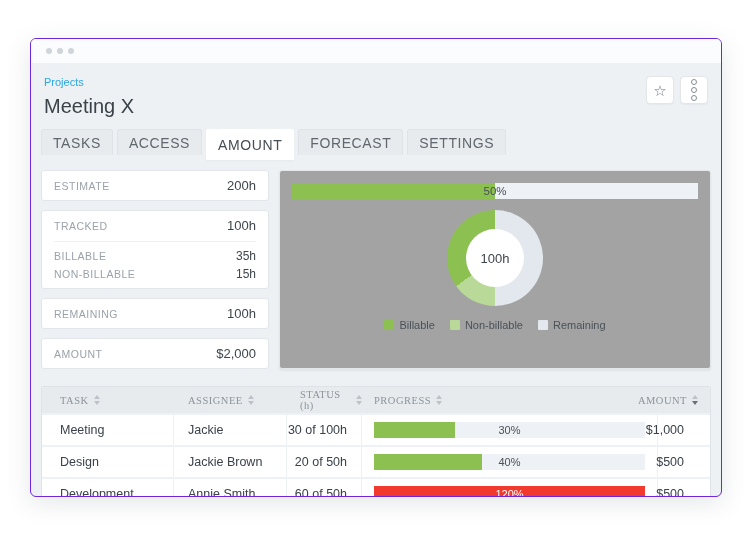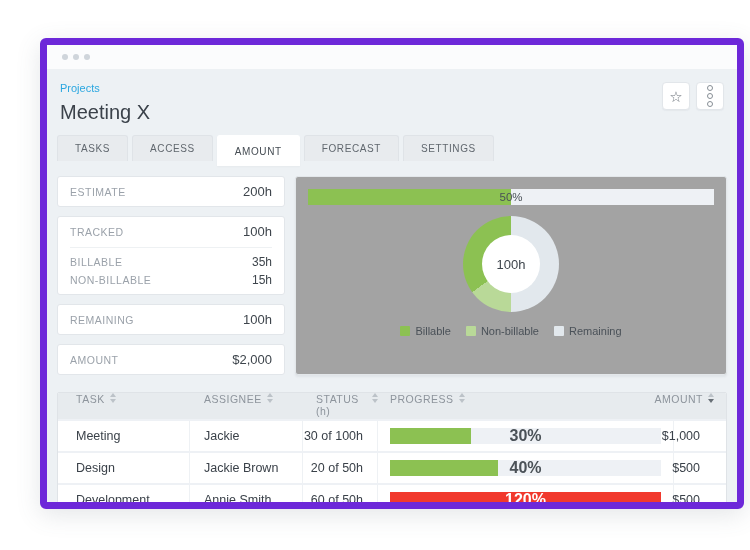--- a/index.html
+++ b/index.html
@@ -1,35 +1,35 @@
 <!DOCTYPE html>
 <html><head>
 <meta charset="utf-8">
 <style>
   html,body{margin:0;padding:0;width:750px;height:550px;overflow:hidden;background:#ffffff;
     font-family:"Liberation Sans","DejaVu Sans",sans-serif;}
-  .window{position:absolute;left:40px;top:38px;width:690px;height:457px;border-radius:6px;
-    background:#edf1f4;border:7px solid #6d28d9;box-shadow:0 6px 24px rgba(84,98,112,.16);overflow:hidden;}
+  .window{position:absolute;left:30px;top:38px;width:690px;height:457px;border-radius:6px;
+    background:#edf1f4;border:1px solid #6d28d9;box-shadow:0 6px 24px rgba(84,98,112,.16);overflow:hidden;}
   .titlebar{height:24px;background:#fbfcfd;display:flex;align-items:center;padding-left:15px;gap:5px;}
   .dot{width:6px;height:6px;border-radius:50%;background:#cfd5db;}
   .content{padding:9px 10px 0 10px;}
   
   .header-row{display:flex;justify-content:space-between;align-items:flex-start;padding:0 3px 0 3px;}
   .breadcrumb{font-size:11px;color:#2ba7e0;text-decoration:none;display:inline-block;line-height:13px;cursor:pointer;}
   .title{font-size:20px;font-weight:400;color:#3b424a;margin:4px 0 0 0;line-height:24px;}
   .header-actions{display:flex;gap:6px;margin-top:4px;}
   .icon-btn{width:28px;height:28px;background:#fff;border:1px solid #e2e6ea;border-radius:4px;
     display:flex;align-items:center;justify-content:center;cursor:pointer;padding:0;box-shadow:0 1px 1px rgba(130,140,150,.08);}
   .star{font-size:15px;color:#6f767e;line-height:1;}
   .kebab{display:flex;flex-direction:column;gap:2px;align-items:center;}
   .kebab i{width:4px;height:4px;border:1px solid #878e95;border-radius:50%;display:block;}
   
   .tabs{display:flex;gap:4px;margin-top:11px;height:31px;align-items:flex-start;}
-  .tab{height:26px;display:flex;align-items:center;padding:0 17px;background:#e8ebee;border:1px solid #dfe3e7;
-    border-bottom:none;border-radius:3px 3px 0 0;font-size:10px;letter-spacing:.6px;color:#60676e;cursor:pointer;box-sizing:border-box;}
+  .tab{height:26px;display:flex;align-items:center;padding:0 11px;background:#e8ebee;border:1px solid #dfe3e7;
+    border-bottom:none;border-radius:3px 3px 0 0;font-size:14px;letter-spacing:.6px;color:#60676e;cursor:pointer;box-sizing:border-box;}
   .tab.active{height:31px;background:#ffffff;border-color:#ffffff;color:#454c53;box-shadow:0 1px 2px rgba(0,0,0,.03);}
   
   .main{display:flex;gap:10px;margin-top:10px;}
   .left-col{width:228px;display:flex;flex-direction:column;gap:9px;flex:none;}
   .stat-box{background:#fff;border:1px solid #e2e6ea;border-radius:3px;padding:7px 12px;box-sizing:border-box;}
   .stat-row{display:flex;justify-content:space-between;align-items:center;}
   .stat-label{font-size:10.5px;letter-spacing:.5px;color:#9ba2aa;}
   .stat-value{font-size:13px;font-weight:500;color:#3e454c;}
   .stat-value.sm{font-size:12px;}
   .divider{border:none;border-top:1px solid #eef1f3;margin:8px 0 7px 0;}
@@ -44,40 +44,40 @@
   .donut{width:96px;height:96px;border-radius:50%;margin-top:11px;position:relative;flex:none;}
   .hole{position:absolute;inset:19px;background:#fff;border-radius:50%;display:flex;align-items:center;justify-content:center;}
   .hole span{font-size:13px;font-weight:500;color:#3e454c;}
   .legend{display:flex;gap:15px;margin-top:13px;align-items:center;}
   .legend-item{display:flex;align-items:center;font-size:11px;color:#4a5158;}
   .swatch{width:10px;height:10px;border-radius:1px;margin-right:5px;display:inline-block;}
   
   .task-table{margin-top:17px;border:1px solid #dfe3e7;border-radius:2px;background:#fff;overflow:hidden;}
   .thead,.trow{display:grid;grid-template-columns:132px 113px 75px 1fr 52px;}
   .thead{background:#e7ebee;height:26px;}
-  .th{display:flex;font-size:10.5px;letter-spacing:.5px;color:#8d949c;cursor:pointer;}
+  .th{display:flex;align-items:center;font-size:10.5px;letter-spacing:.5px;color:#8d949c;cursor:pointer;font-family:Liberation Serif, serif;}
   .th,.td{box-sizing:border-box;}
   .pl1{padding-left:18px;}.pl2{padding-left:14px;}.pl3{padding-left:13px;}.pl4{padding-left:12px;}
   .th.right{justify-content:flex-end;padding-right:12px;}
   .sort{display:inline-flex;flex-direction:column;margin-left:5px;}
   .tri{width:0;height:0;border-left:3px solid transparent;border-right:3px solid transparent;}
   .tri.up{border-bottom:4px solid #bcc2c8;margin-bottom:2px;}
   .tri.dn{border-top:4px solid #bcc2c8;}
   .sorted .tri.dn{border-top-color:#686f76;}
   .trow{height:30px;background:#fff;border-top:2px solid #eef1f5;cursor:pointer;}
   .trow:first-of-type{border-top:1px solid #e3e7ea;}
   .td{display:flex;align-items:center;height:100%;font-size:12.5px;color:#3a4149;border-right:1px solid #eef1f4;}
   .td:last-child{border-right:none;}
   .td.right{justify-content:flex-end;padding-right:14px;}
   .td.amount{justify-content:flex-end;padding-right:26px;}
   .td.progress{padding:0 12px;}
   .rowbar{flex:1;height:16px;background:#eef1f5;position:relative;}
   .rowbar .fill{position:absolute;left:0;top:0;bottom:0;background:#8cc152;}
   .rowbar .lbl{position:absolute;inset:0;display:flex;align-items:center;justify-content:center;
-    font-size:16px;font-weight:700;color:#4a5157;}
+    font-size:11px;font-weight:400;color:#4a5157;}
   .rowbar.over .fill{background:#f1392d;}
   .rowbar.over .lbl{color:#ffffff;}
 </style>
 </head>
 <body>
 
 <div class="window">
   <div class="titlebar">
     <span class="dot"></span>
     <span class="dot"></span>

